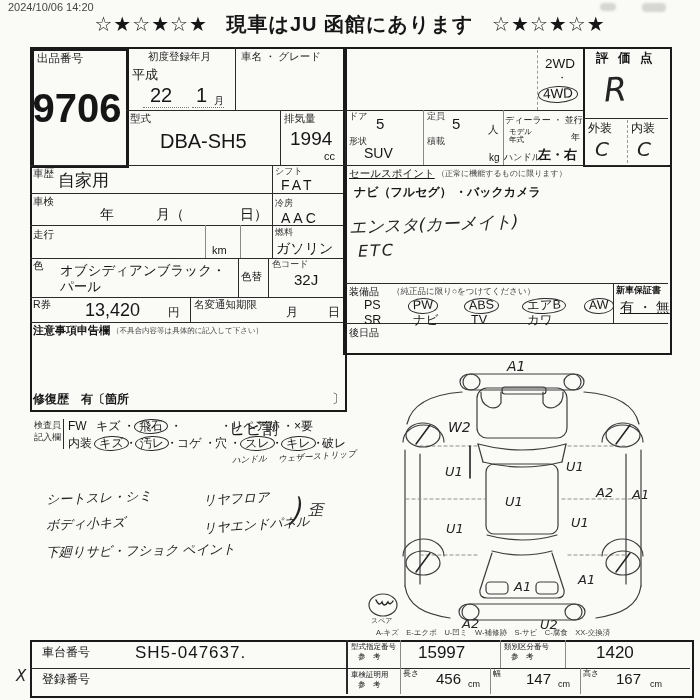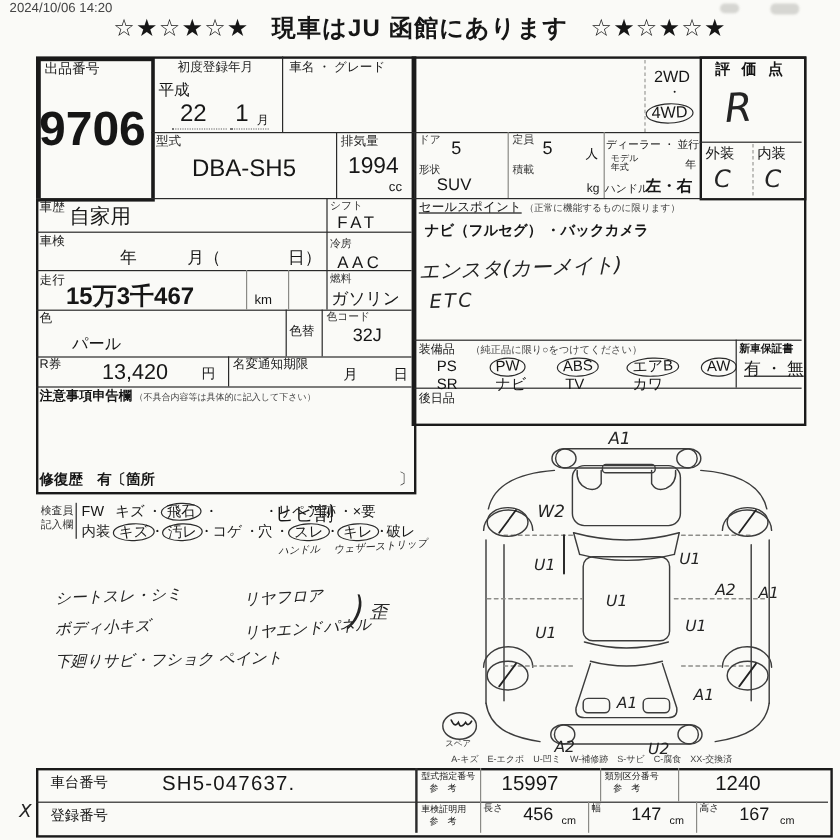--- a/index.html
+++ b/index.html
@@ -115,26 +115,26 @@
   <div class="abs" style="left:58px;top:172px;font-size:17px;">自家用</div>
   <div class="abs sm" style="left:275px;top:167px;">シフト</div>
   <div class="abs" style="left:281px;top:178px;font-size:14px;letter-spacing:3px;">FAT</div>
 
   <div class="abs lab" style="left:33px;top:196px;">車検</div>
   <div class="abs" style="left:100px;top:207px;font-size:14px;">年　　　月（　　　　日）</div>
   <div class="abs sm" style="left:275px;top:199px;">冷房</div>
   <div class="abs" style="left:281px;top:211px;font-size:14px;letter-spacing:3px;">AAC</div>
 
   <div class="abs lab" style="left:33px;top:229px;">走行</div>
-  <div class="abs" style="left:55px;top:236px;font-size:20px;font-weight:600;">15万3千467</div>
   <div class="abs" style="left:212px;top:244px;font-size:11px;">km</div>
   <div class="abs sm" style="left:275px;top:228px;">燃料</div>
   <div class="abs" style="left:276px;top:241px;font-size:14px;">ガソリン</div>
 
   <div class="abs lab" style="left:33px;top:260px;">色</div>
+  <div class="abs" style="left:60px;top:264px;font-size:13.5px;">オブシディアンブラック・</div>
   <div class="abs" style="left:60px;top:280px;font-size:13.5px;">パール</div>
   <div class="abs" style="left:241px;top:271px;font-size:10.5px;">色替</div>
   <div class="abs sm" style="left:272px;top:260px;">色コード</div>
   <div class="abs" style="left:294px;top:272px;font-size:15px;">32J</div>
 
   <div class="abs lab" style="left:33px;top:299px;">R券</div>
   <div class="abs" style="left:85px;top:301px;font-size:18px;">13,420</div>
   <div class="abs" style="left:168px;top:306px;font-size:11.5px;">円</div>
   <div class="abs lab" style="left:194px;top:299px;">名変通知期限</div>
   <div class="abs" style="left:286px;top:306px;font-size:12px;">月</div>
@@ -317,21 +317,21 @@
   <div class="vl lt" style="left:580px;top:668px;height:26px;"></div>
   <div class="abs" style="left:42px;top:646px;font-size:12px;">車台番号</div>
   <div class="abs" style="left:135px;top:644px;font-size:17px;letter-spacing:1px;">SH5-047637.</div>
   <div class="abs" style="left:42px;top:673px;font-size:12px;">登録番号</div>
   <div class="abs hand" style="left:16px;top:668px;font-size:15px;">X</div>
   <div class="abs" style="left:351px;top:643px;font-size:7.5px;">型式指定番号</div>
   <div class="abs" style="left:358px;top:653px;font-size:7.5px;">参　考</div>
   <div class="abs" style="left:418px;top:644px;font-size:17px;">15997</div>
   <div class="abs" style="left:504px;top:643px;font-size:7.5px;">類別区分番号</div>
   <div class="abs" style="left:511px;top:653px;font-size:7.5px;">参　考</div>
-  <div class="abs" style="left:596px;top:644px;font-size:17px;">1240</div>
+  <div class="abs" style="left:596px;top:644px;font-size:17px;">1420</div>
   <div class="abs" style="left:351px;top:671px;font-size:7.5px;">車検証明用</div>
   <div class="abs" style="left:358px;top:681px;font-size:7.5px;">参　考</div>
   <div class="abs" style="left:403px;top:670px;font-size:8px;">長さ</div>
   <div class="abs" style="left:436px;top:671px;font-size:15px;">456</div>
   <div class="abs" style="left:468px;top:680px;font-size:9px;">cm</div>
   <div class="abs" style="left:493px;top:670px;font-size:8px;">幅</div>
   <div class="abs" style="left:526px;top:671px;font-size:15px;">147</div>
   <div class="abs" style="left:558px;top:680px;font-size:9px;">cm</div>
   <div class="abs" style="left:583px;top:670px;font-size:8px;">高さ</div>
   <div class="abs" style="left:616px;top:671px;font-size:15px;">167</div>

